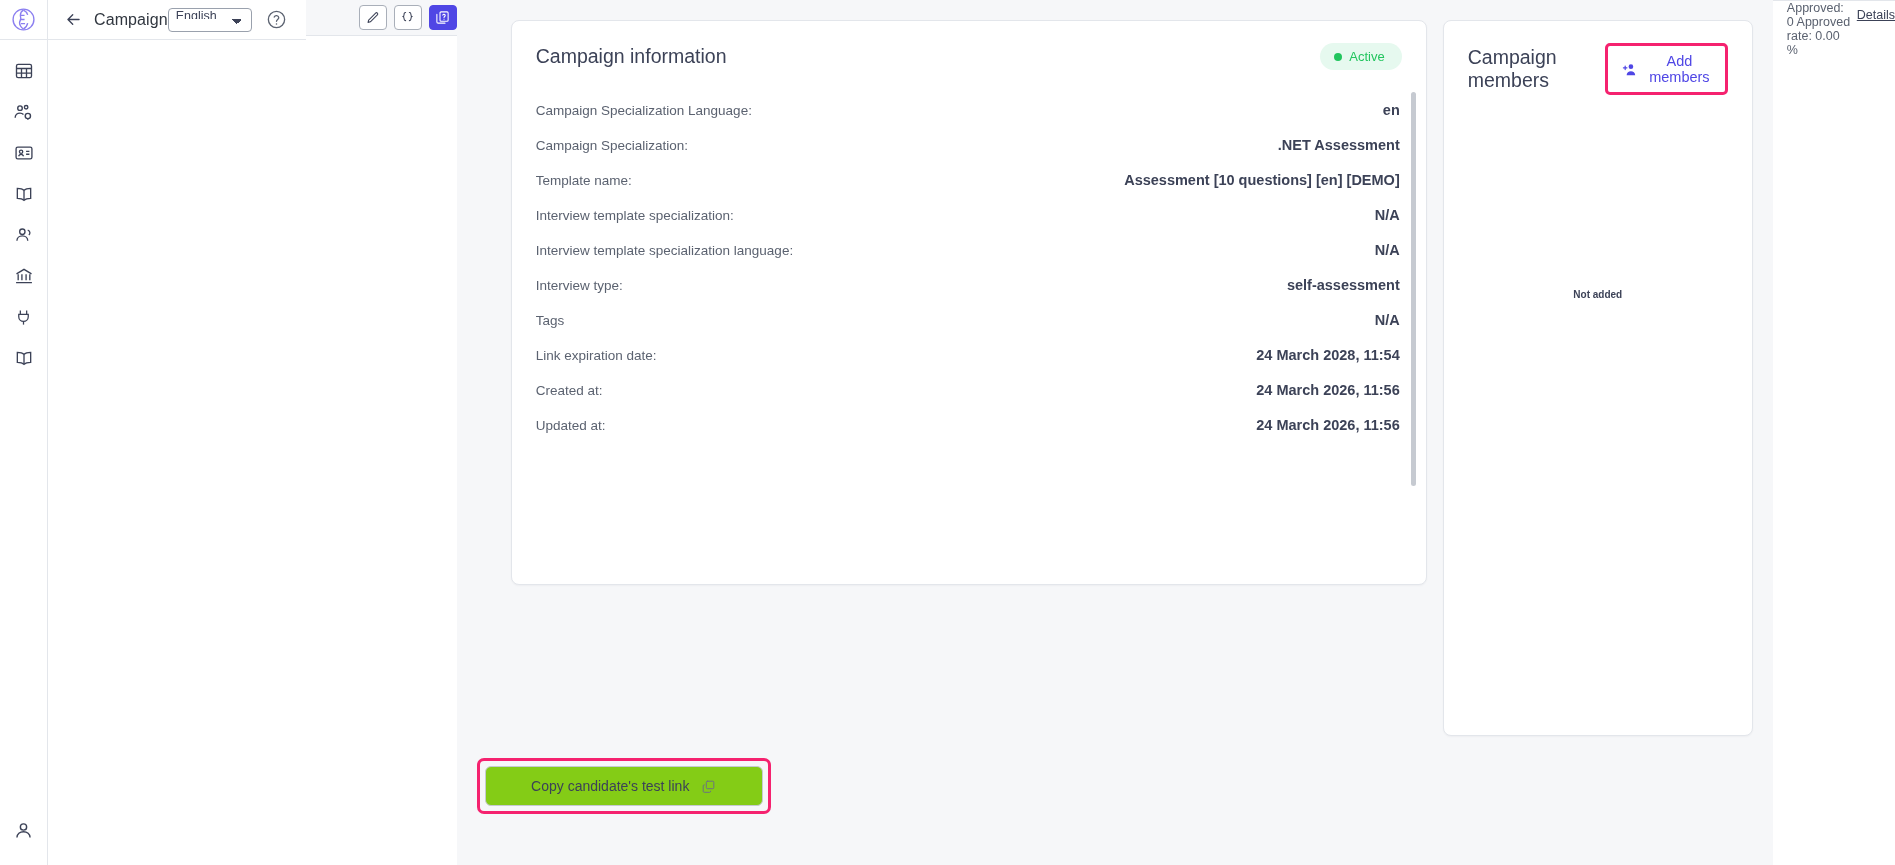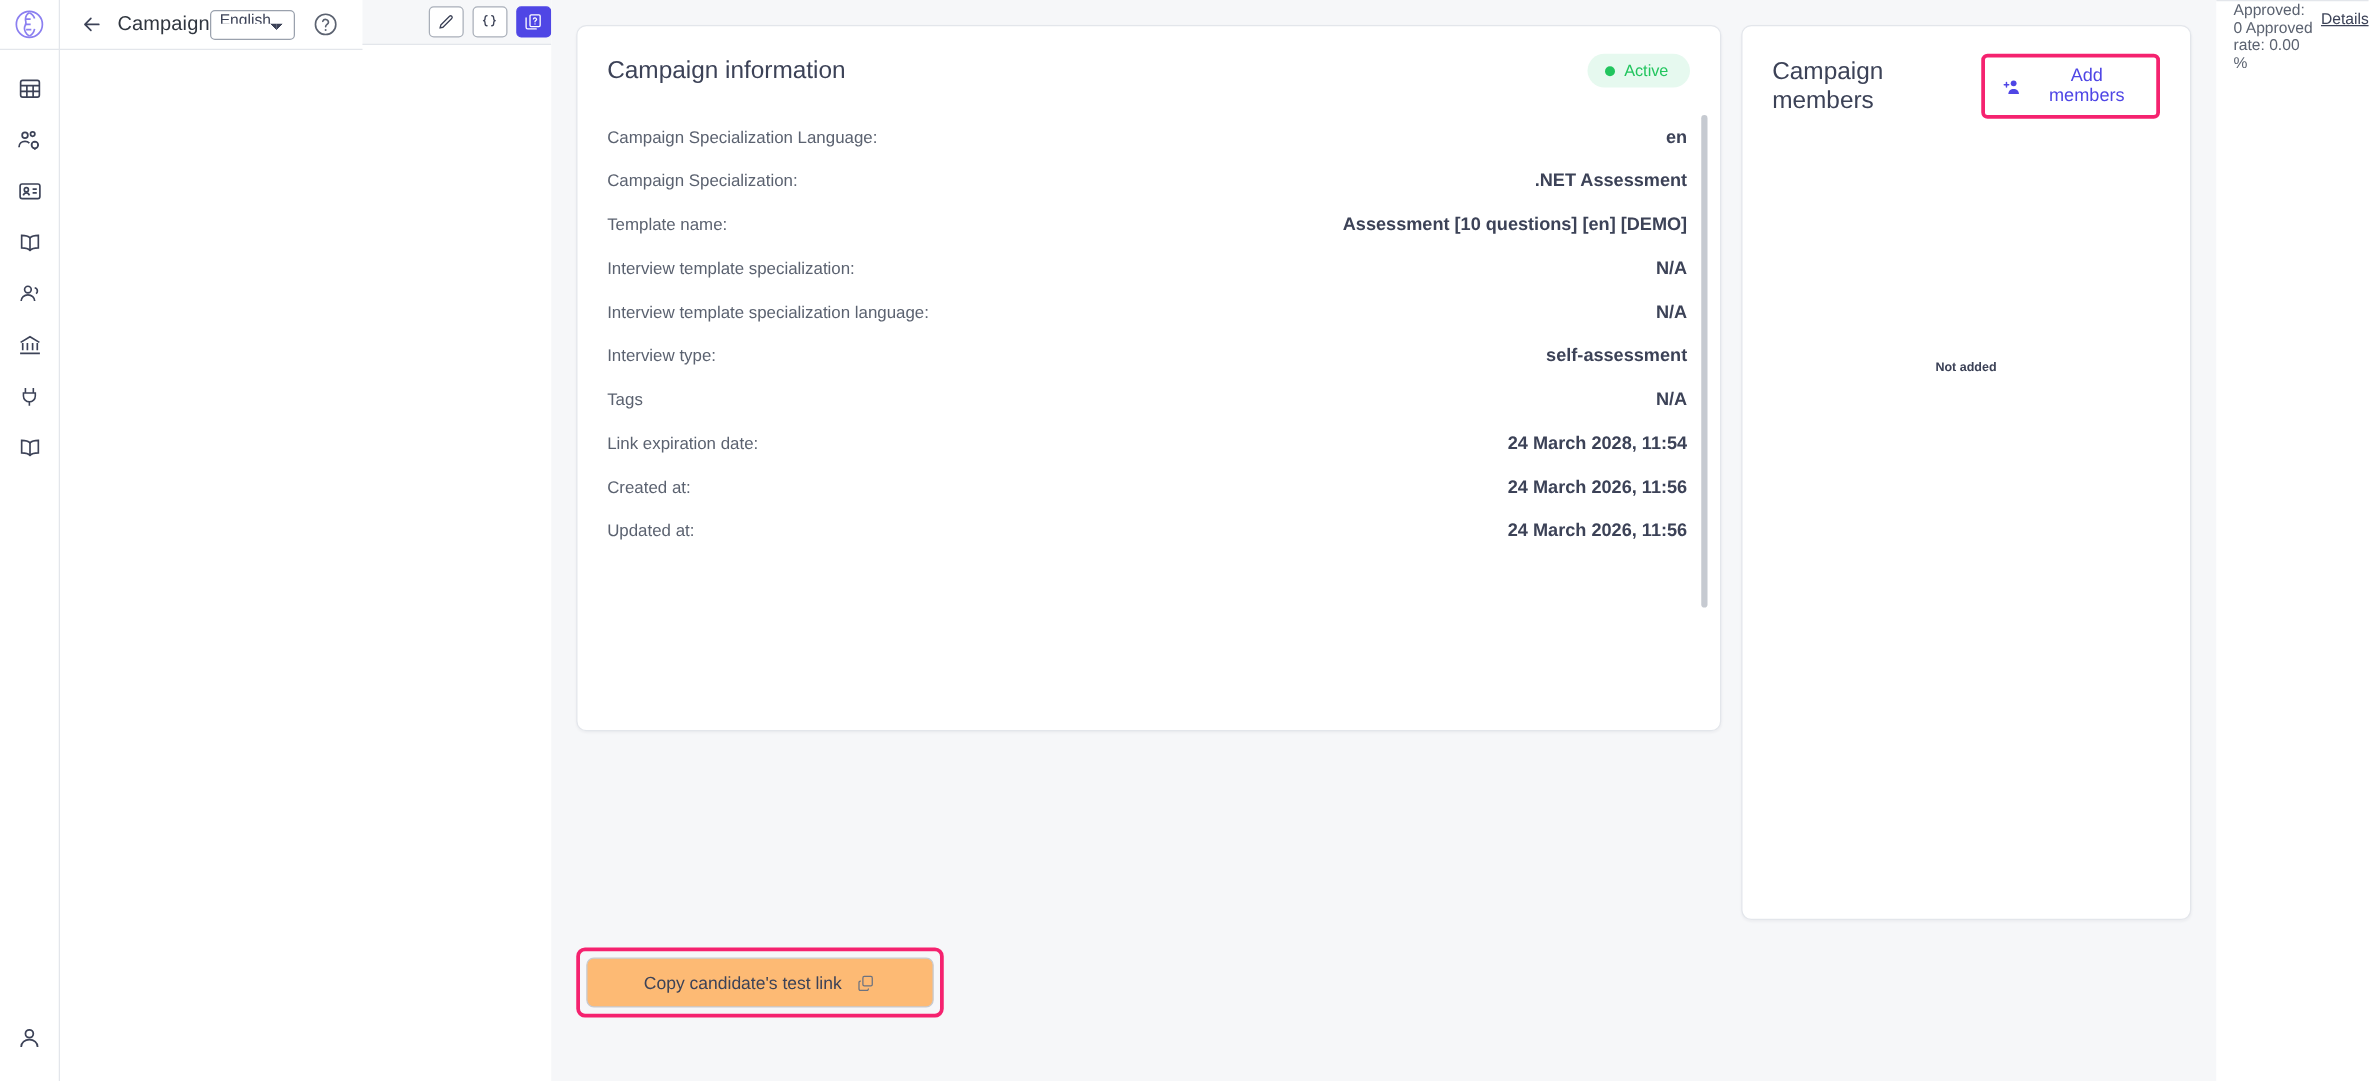--- a/index.html
+++ b/index.html
@@ -48,21 +48,21 @@
   .back-arrow {
     width: 22px; height: 22px; display: flex; align-items: center; justify-content: center;
     cursor: pointer; color: #3c4257;
   }
   .page-title {
     font-size: 16px; color: #2f3murray; color: #303murray; color: #30363f;
     margin-left: 10px; letter-spacing: .1px;
   }
   .topbar-right { margin-left: auto; display: flex; align-items: center; gap: 14px; }
   .lang-select {
-    width: 68px; height: 24px;
+    width: 84px; height: 24px;
     border: 1px solid #9aa1ad; border-radius: 4px;
     background: #fff; font-size: 12.5px; color: #3c4257;
     font-family: "Liberation Sans", sans-serif;
     padding: 0 4px 12px 7px;
     appearance: none; -webkit-appearance: none;
     background-image:
       linear-gradient(45deg, transparent 50%, #3c4257 50%),
       linear-gradient(135deg, #3c4257 50%, transparent 50%);
     background-position: calc(100% - 14px) 10px, calc(100% - 9px) 10px;
     background-size: 5px 5px, 5px 5px;
@@ -91,21 +91,21 @@
   }
 
   
   .content {
     flex: 1;
     background: #f6f7f9;
     padding: 20px 20px 0 20px;
     position: relative;
     overflow: hidden;
   }
-  .panels { display: flex; gap: 16px; align-items: flex-start; }
+  .panels { display: flex; gap: 16px; align-items: flex-start; margin-left: 34px; }
 
   .card {
     background: #ffffff;
     border: 1px solid #e3e6eb;
     border-radius: 8px;
     box-shadow: 0 1px 2px rgba(16,24,40,.04);
   }
   .card-info { width: 916px; height: 565px; position: relative; }
   .card-members { flex: 1; height: 716px; position: relative; }
 
@@ -176,21 +176,21 @@
   .copy-wrap {
     margin-top: 22px;
     width: 294px;
     border: 3px solid #f5226f;
     border-radius: 7px;
     padding: 5px;
     background: #f6f7f9;
   }
   .copy-btn {
     width: 100%; height: 40px;
-    background: #fdba74;
+    background: #84cc16;
     border: 1px solid #c6cad1;
     border-radius: 6px;
     display: flex; align-items: center; justify-content: center; gap: 12px;
     font-size: 14px; color: #3c4257;
     font-family: "Liberation Sans", sans-serif;
     cursor: pointer;
   }
   .copy-btn svg { display: block; color: #6b7280; }
 
   

